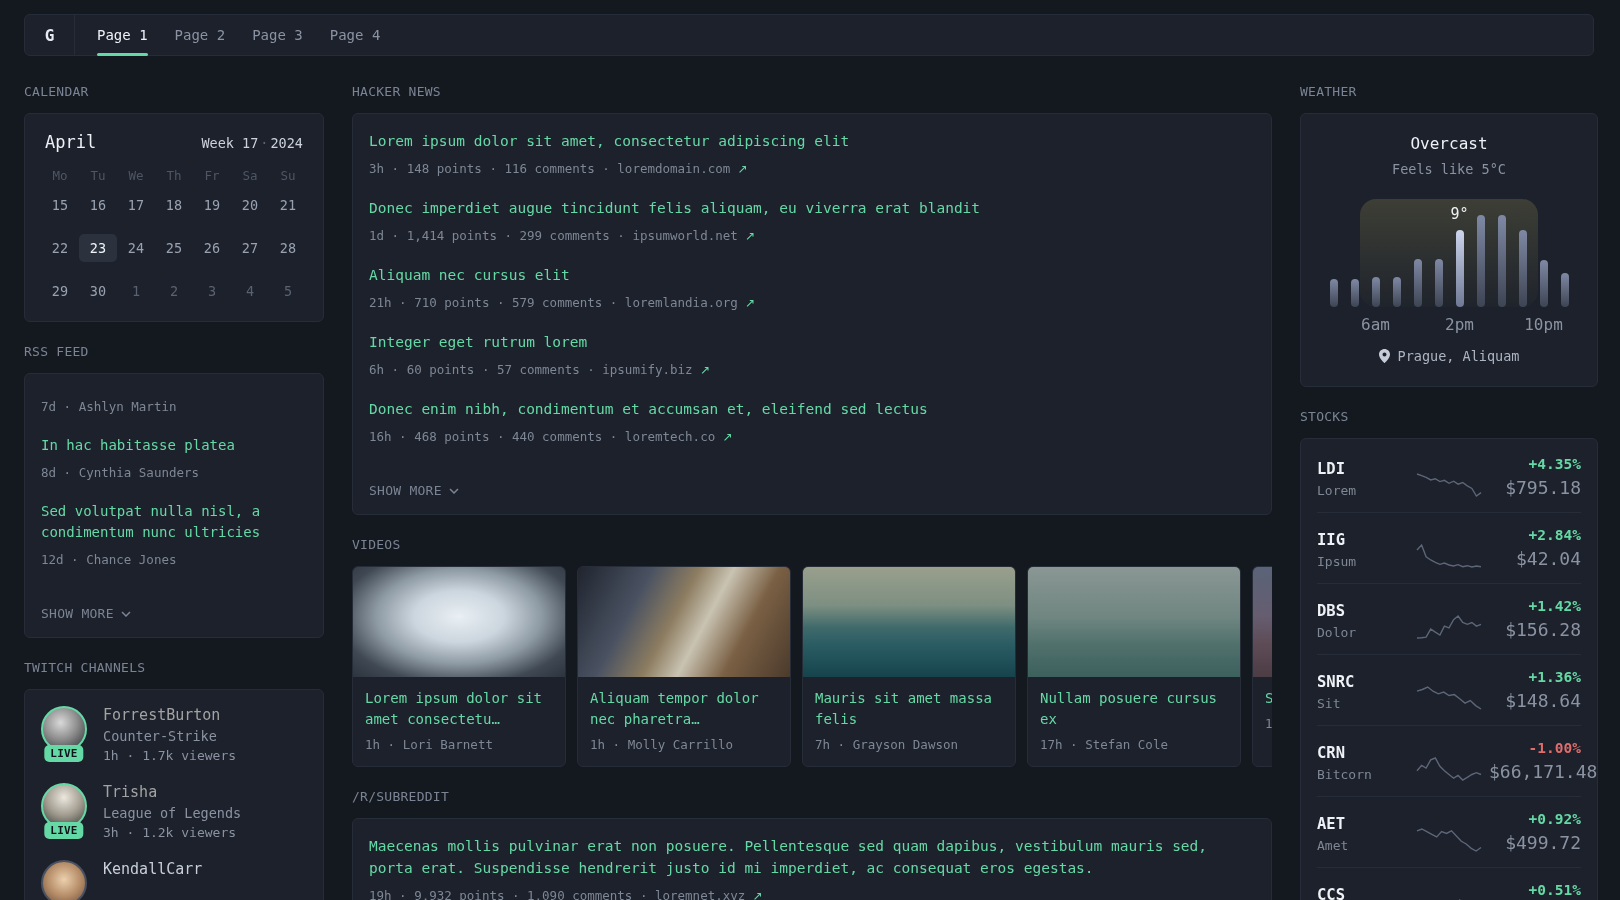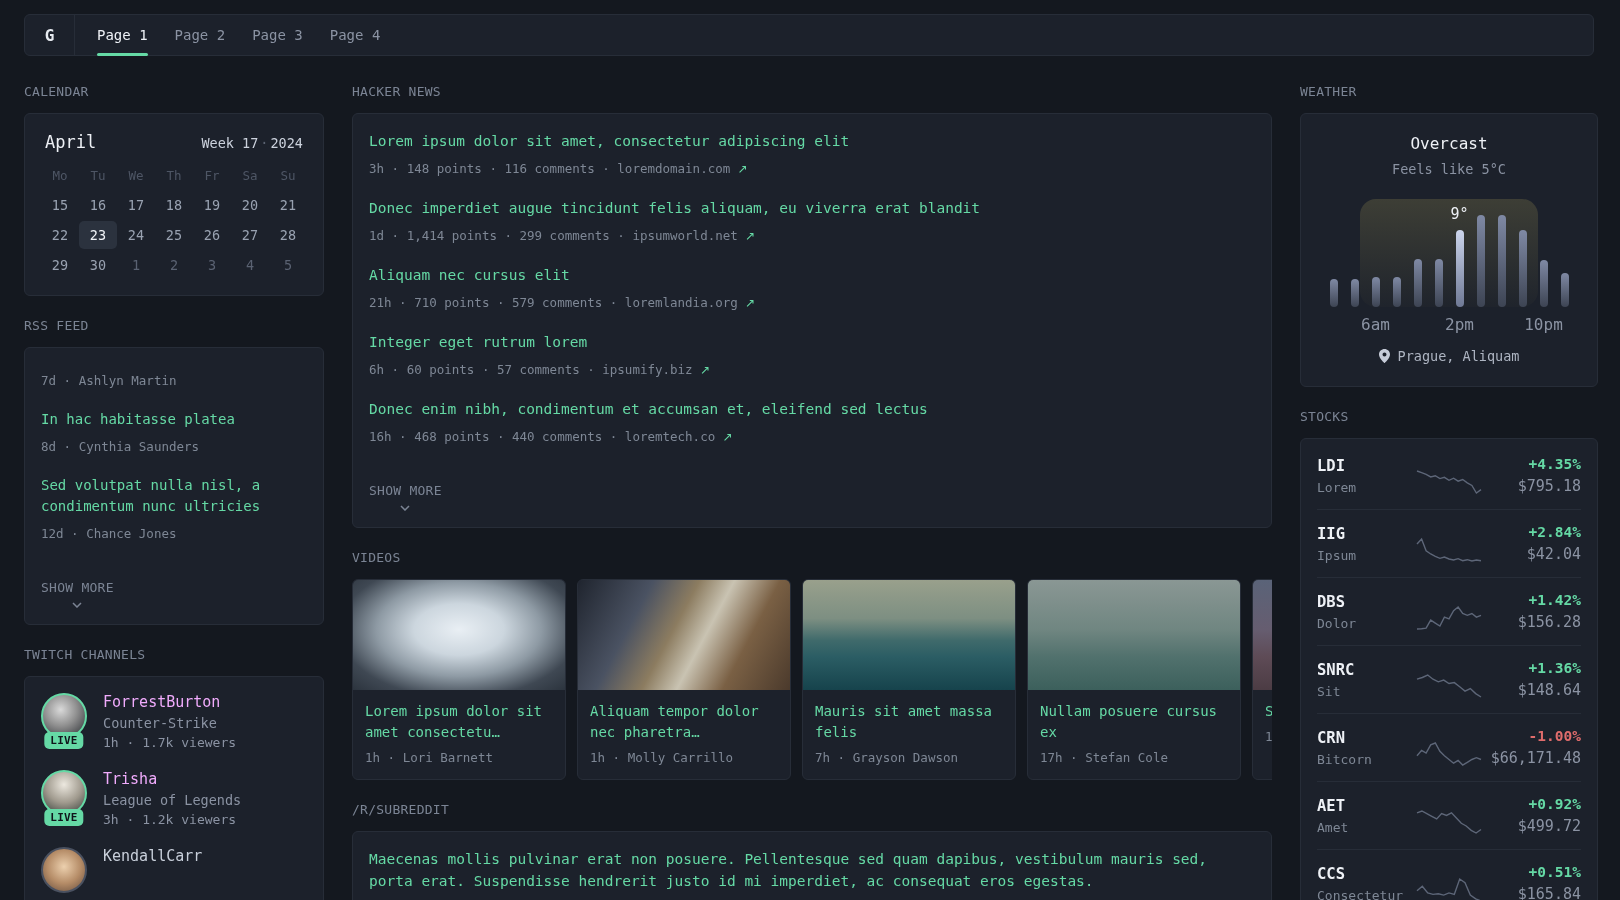--- a/index.html
+++ b/index.html
@@ -55,60 +55,60 @@
   .card{
     background:var(--card);border:1px solid var(--border);
     border-radius:6px;padding:16px;
   }
 
   
   .cal-head{display:flex;justify-content:space-between;align-items:baseline;padding:2px 4px 6px}
   .cal-month{font-size:17px;color:#eef1f6}
   .cal-week{font-size:13.5px;color:#ccd2dd}
   .cal-week .dot{color:var(--dimmer);padding:0 2px}
-  .cal-grid{display:grid;grid-template-columns:repeat(7,1fr);row-gap:2px}
+  .cal-grid{display:grid;grid-template-columns:repeat(7,1fr);row-gap:15px}
   .wd{color:#4e5665;font-size:12.5px;text-align:center;padding:10px 0 8px}
   .day{
     text-align:center;padding:6px 0;color:#99a2b1;font-size:13.5px;border-radius:5px;
   }
   .day.muted{color:#5a6272}
   .day.selected{background:#2b323e;color:#f0f3f7}
 
   
   .feed-item{margin-bottom:19px}
   .feed-item:last-of-type{margin-bottom:0}
   .feed-title{color:var(--green);font-size:14px;line-height:21px;cursor:pointer}
   .big .feed-title{font-size:14.5px;line-height:22px}
   .feed-title.visited{color:#c3c9d4}
   .feed-meta{color:#7e8795;font-size:12.5px;margin-top:8px;line-height:18px}
   .arrow{color:var(--green);font-family:"DejaVu Sans",sans-serif;font-size:12px}
   .showmore{
     color:var(--label);font-size:13px;display:inline-flex;align-items:center;gap:7px;
-    margin-top:18px;cursor:pointer;letter-spacing:.02em;flex-direction:column;
+    margin-top:18px;cursor:pointer;letter-spacing:.02em;
   }
   .chev{width:10px;height:6px;display:inline-block}
   .chev svg{display:block}
 
   
   .chan{display:flex;gap:16px;margin-bottom:20px;cursor:pointer}
   .chan:last-child{margin-bottom:0}
   .avatar-wrap{position:relative;width:46px;flex:none;height:56px}
   .avatar{
     width:46px;height:46px;border-radius:50%;border:2px solid #4a5160;
   }
   .chan.live .avatar{border-color:var(--green)}
   .avatar-1{background:radial-gradient(circle at 42% 35%,#d9d9d9 0%,#8f8f8f 45%,#2f3237 95%)}
   .avatar-2{background:radial-gradient(circle at 50% 30%,#ece8df 0%,#a09a8e 50%,#39413c 95%)}
   .avatar-3{background:radial-gradient(circle at 50% 42%,#ecd0ae 0%,#b58c67 52%,#6b5140 95%)}
   .live-badge{
     position:absolute;left:50%;transform:translateX(-50%);bottom:0;
     background:var(--green);color:#10141a;font-size:11px;font-weight:bold;
     padding:2px 6px;border-radius:5px;letter-spacing:.02em;
   }
-  .chan-name{font-size:15px;color:#f0abfc}
+  .chan-name{font-size:15px;color:#a3a3a3}
   .chan-name.offline{color:#c8cfda}
   .chan-game{color:var(--dim);font-size:13.5px;margin-top:4px}
   .chan-meta{color:var(--dim);font-size:13px;margin-top:4px}
 
   
   .vidrow{display:flex;gap:11px;overflow:hidden;width:920px}
   .vid{
     width:214px;flex:none;background:var(--card);
     border:1px solid var(--border);border-radius:6px;cursor:pointer;
   }
@@ -150,21 +150,21 @@
   .stocks-card{padding:3px 16px}
   .stock{display:flex;align-items:flex-end;padding:14px 0;border-top:1px solid var(--border);cursor:pointer}
   .stock:first-child{border-top:none}
   .s-left{width:92px;flex:none}
   .s-ticker{font-size:15.5px;font-weight:bold;color:#eef1f6}
   .s-name{color:#7e8795;font-size:13px;margin-top:5px}
   .s-spark{flex:1;display:flex;justify-content:center}
   .s-right{width:92px;flex:none;text-align:right}
   .s-change{font-size:14.5px;font-weight:bold;color:var(--green)}
   .s-change.down{color:var(--red)}
-  .s-price{color:var(--dim);font-size:15px;margin-top:5px;white-space:nowrap}
+  .s-price{color:var(--dim);font-size:18px;margin-top:5px;white-space:nowrap}
 </style>
 </head>
 <body>
 
 <div class="page">
 
   <div class="topbar">
     <div class="logo">G</div>
     <div class="tabs">
       <div class="tab active">Page 1</div>

